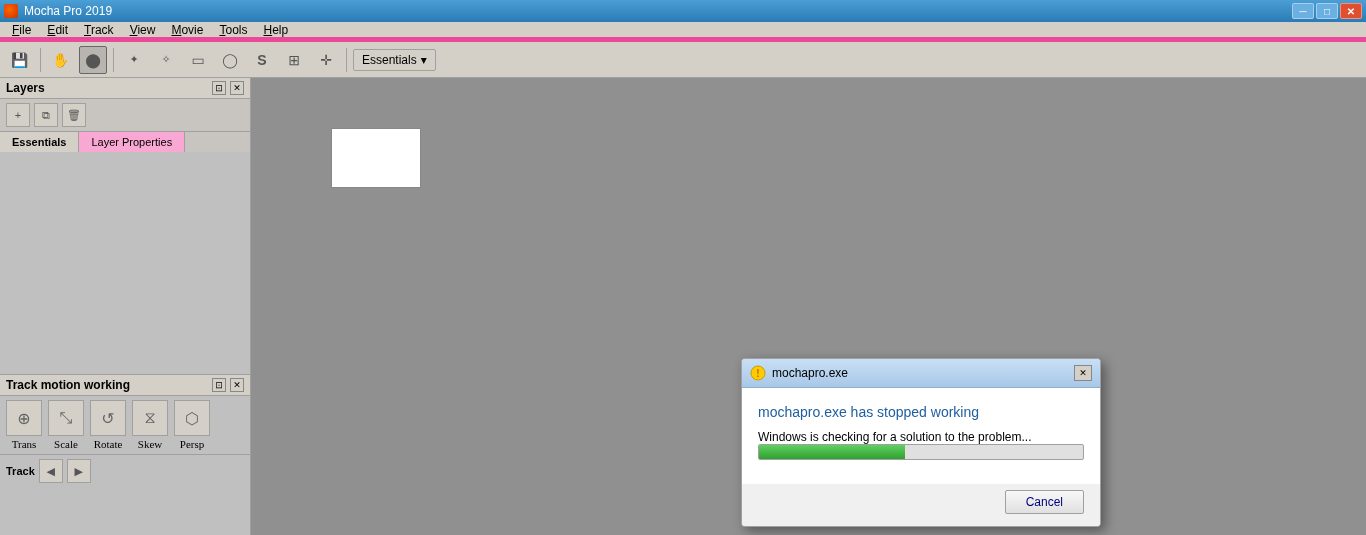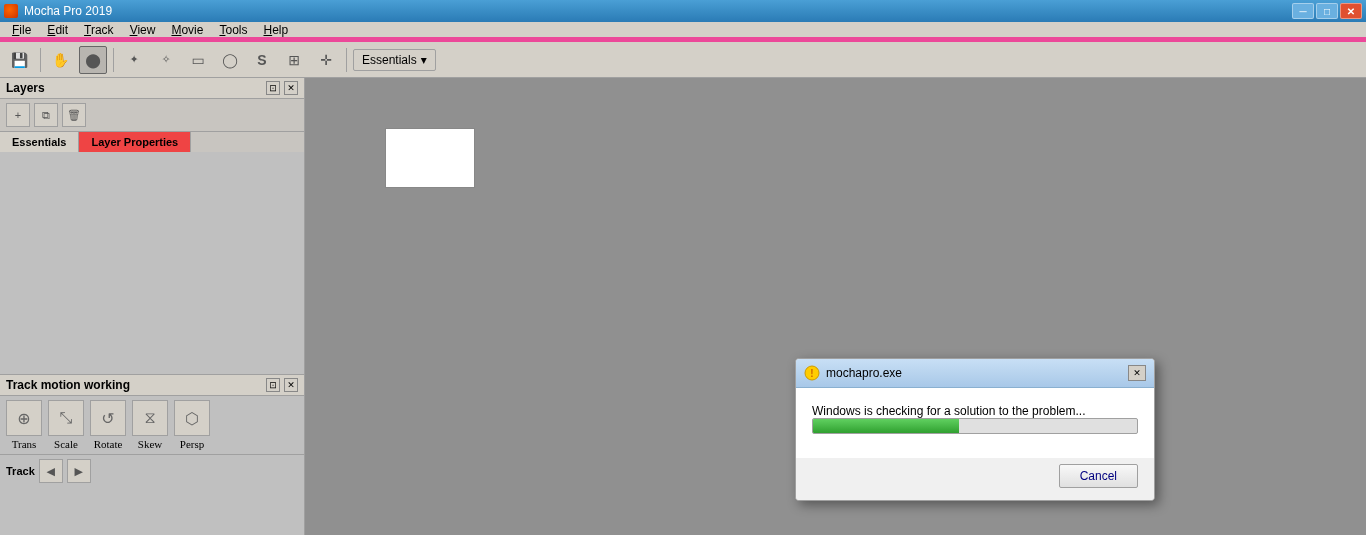--- a/index.html
+++ b/index.html
@@ -116,21 +116,21 @@
     }
 
     
     .main-layout {
       display: flex;
       height: calc(535px - 22px - 20px - 36px);
     }
 
     
     .left-panel {
-      width: 305px;
+      width: 251px;
       display: flex;
       flex-direction: column;
       background: #c0c0c0;
       border-right: 1px solid #a0a0a0;
     }
 
     
     .layers-section {
       flex: 1;
       border-bottom: 1px solid #a0a0a0;
@@ -186,22 +186,21 @@
 
     .layers-tabs {
       display: flex;
       background: #c8c5c0;
     }
     .layer-tab {
       padding: 4px 12px;
       font-size: 11px;
       cursor: pointer;
       border-right: 1px solid #a0a0a0;
-      background: #ef4444;
-      font-weight: bold;
+      background: #f9a8d4;
     }
     .layer-tab.active {
       background: #d4d0c8;
       border-bottom: none;
       font-weight: bold;
     }
 
     
     .track-section {
       height: 160px;
@@ -477,20 +476,21 @@
             <svg width="16" height="16" viewBox="0 0 16 16">
               <circle cx="8" cy="8" r="7" fill="#ffcc00" stroke="#cc9900" stroke-width="1"></circle>
               <text x="8" y="12" text-anchor="middle" font-size="10" font-weight="bold" fill="#cc6600">!</text>
             </svg>
           </div>
           <span class="dialog-title-text">mochapro.exe</span>
         </div>
         <div class="dialog-close-btn">✕</div>
       </div>
       <div class="dialog-body">
+        <div class="dialog-error-title">mochapro.exe has stopped working</div>
         <div class="dialog-message">Windows is checking for a solution to the problem...</div>
         <div class="dialog-progress">
           <div class="dialog-progress-bar"></div>
         </div>
       </div>
       <div class="dialog-footer">
         <button class="dialog-cancel-btn">Cancel</button>
       </div>
     </div>
 

